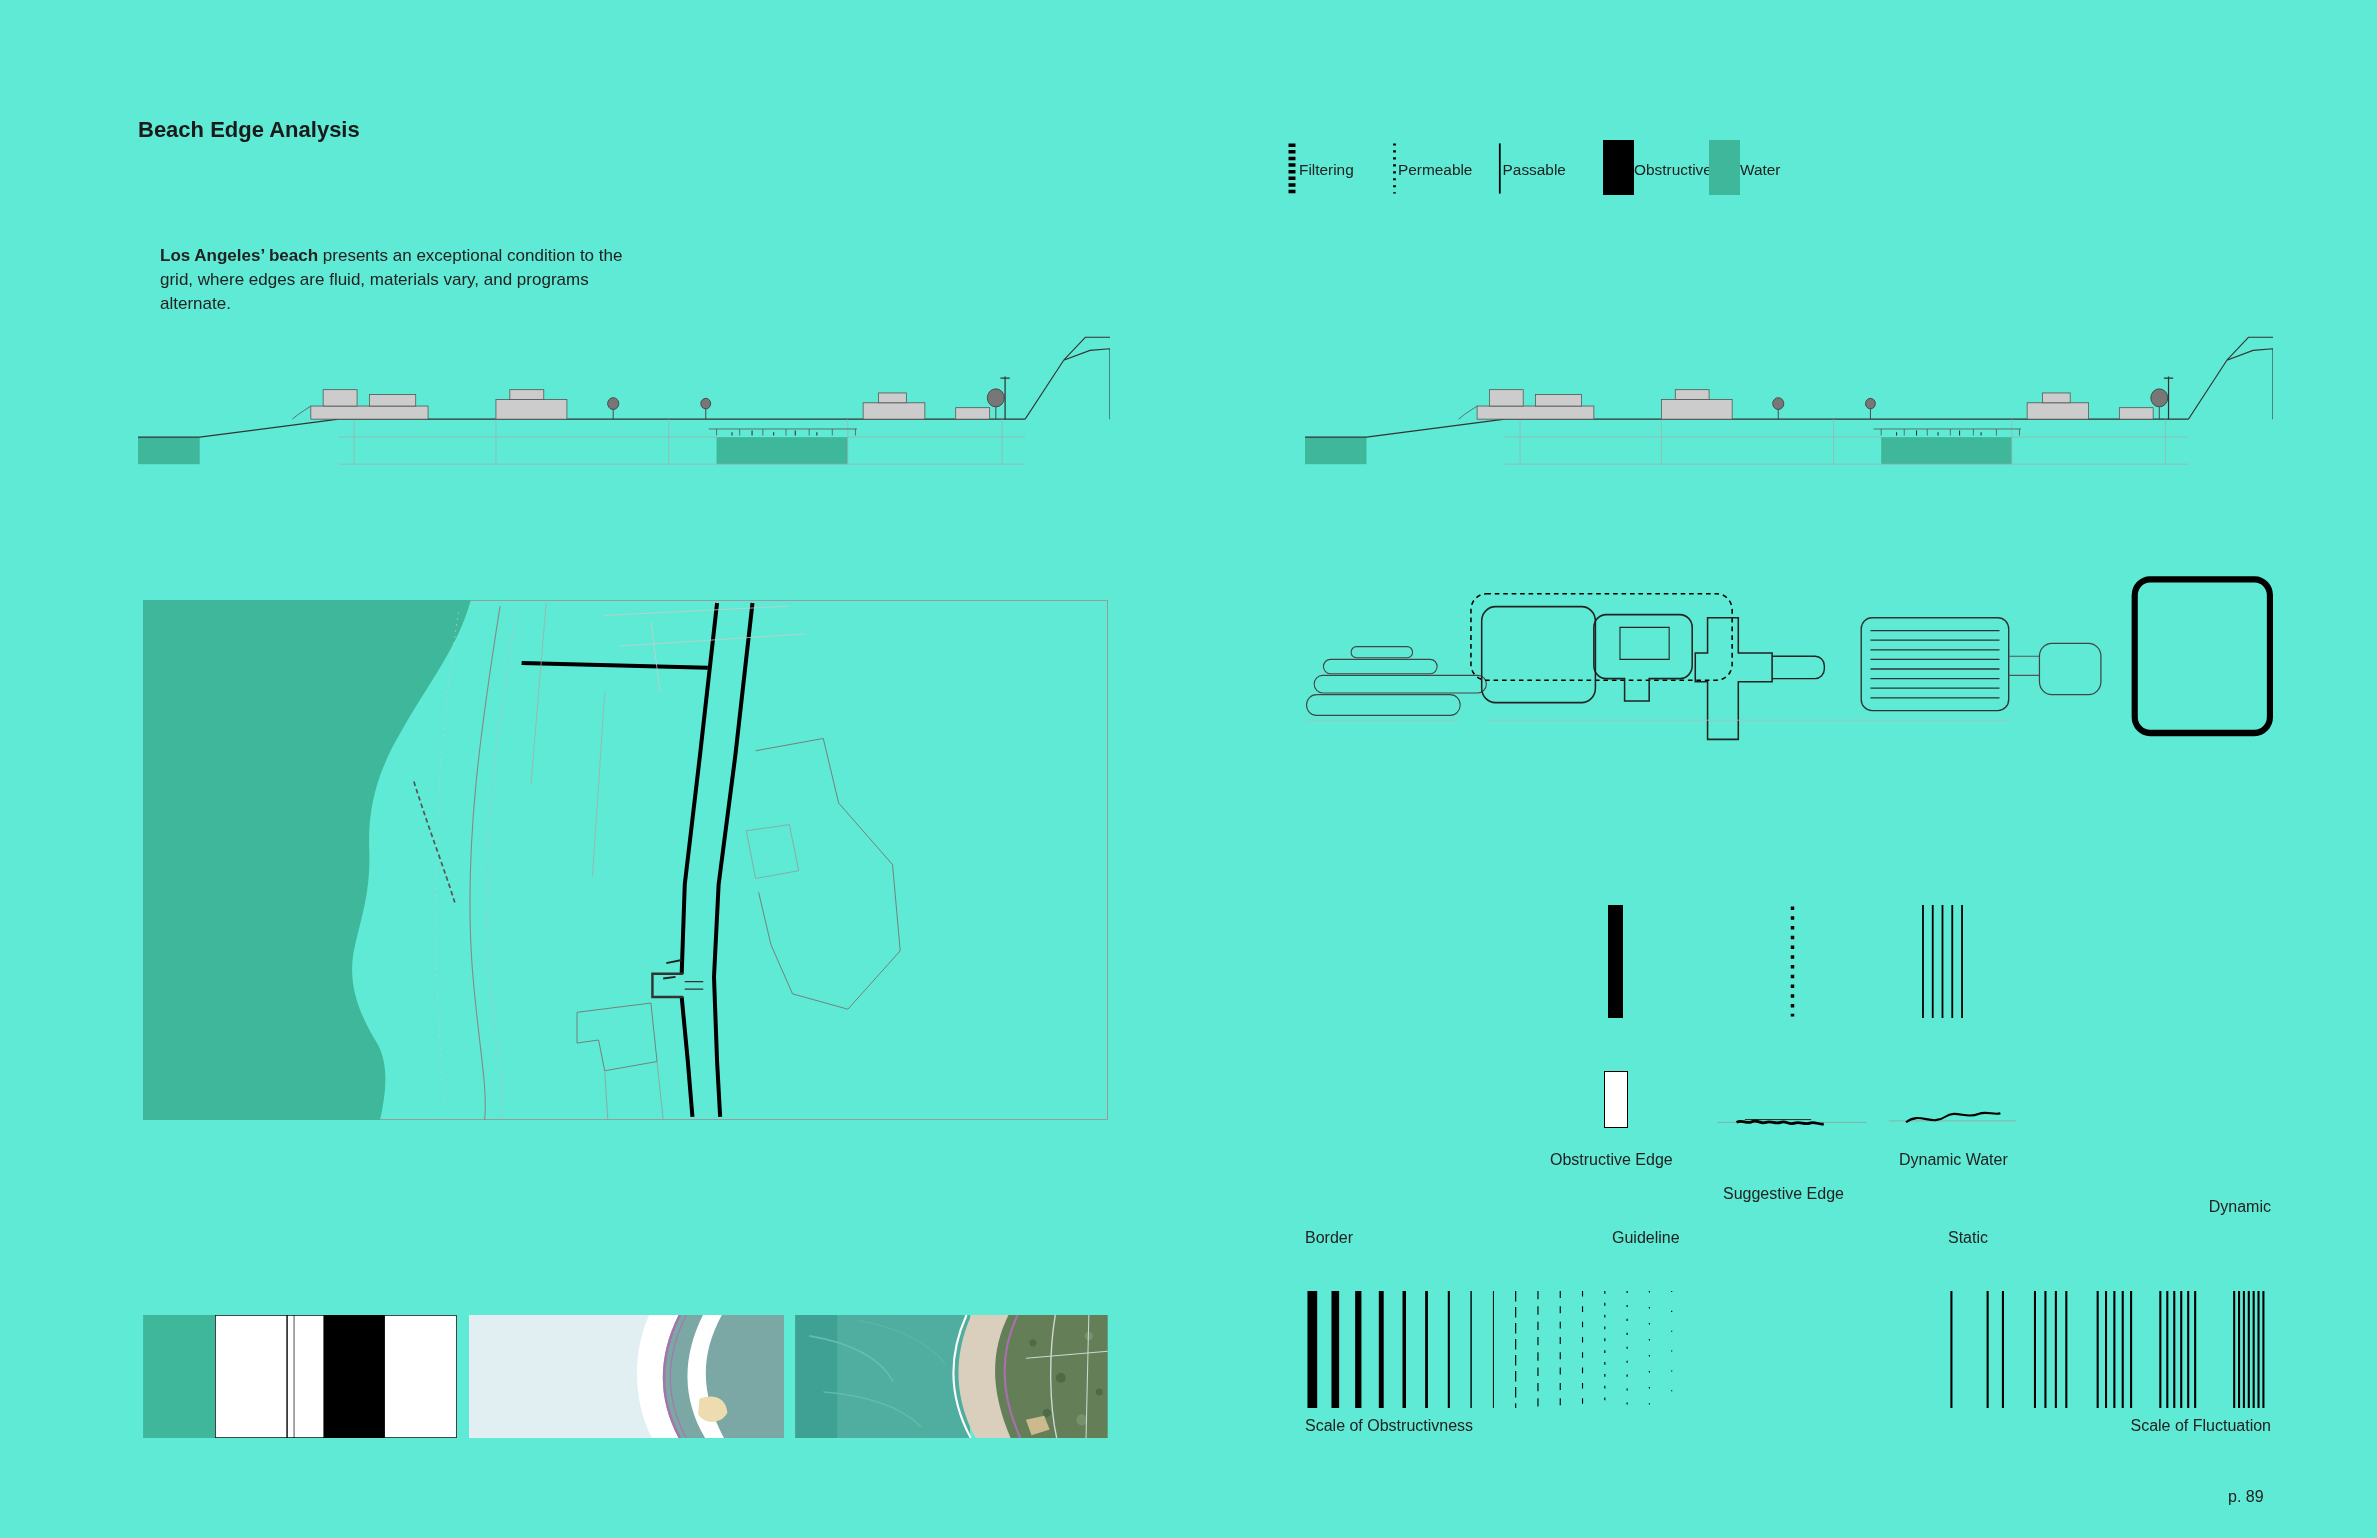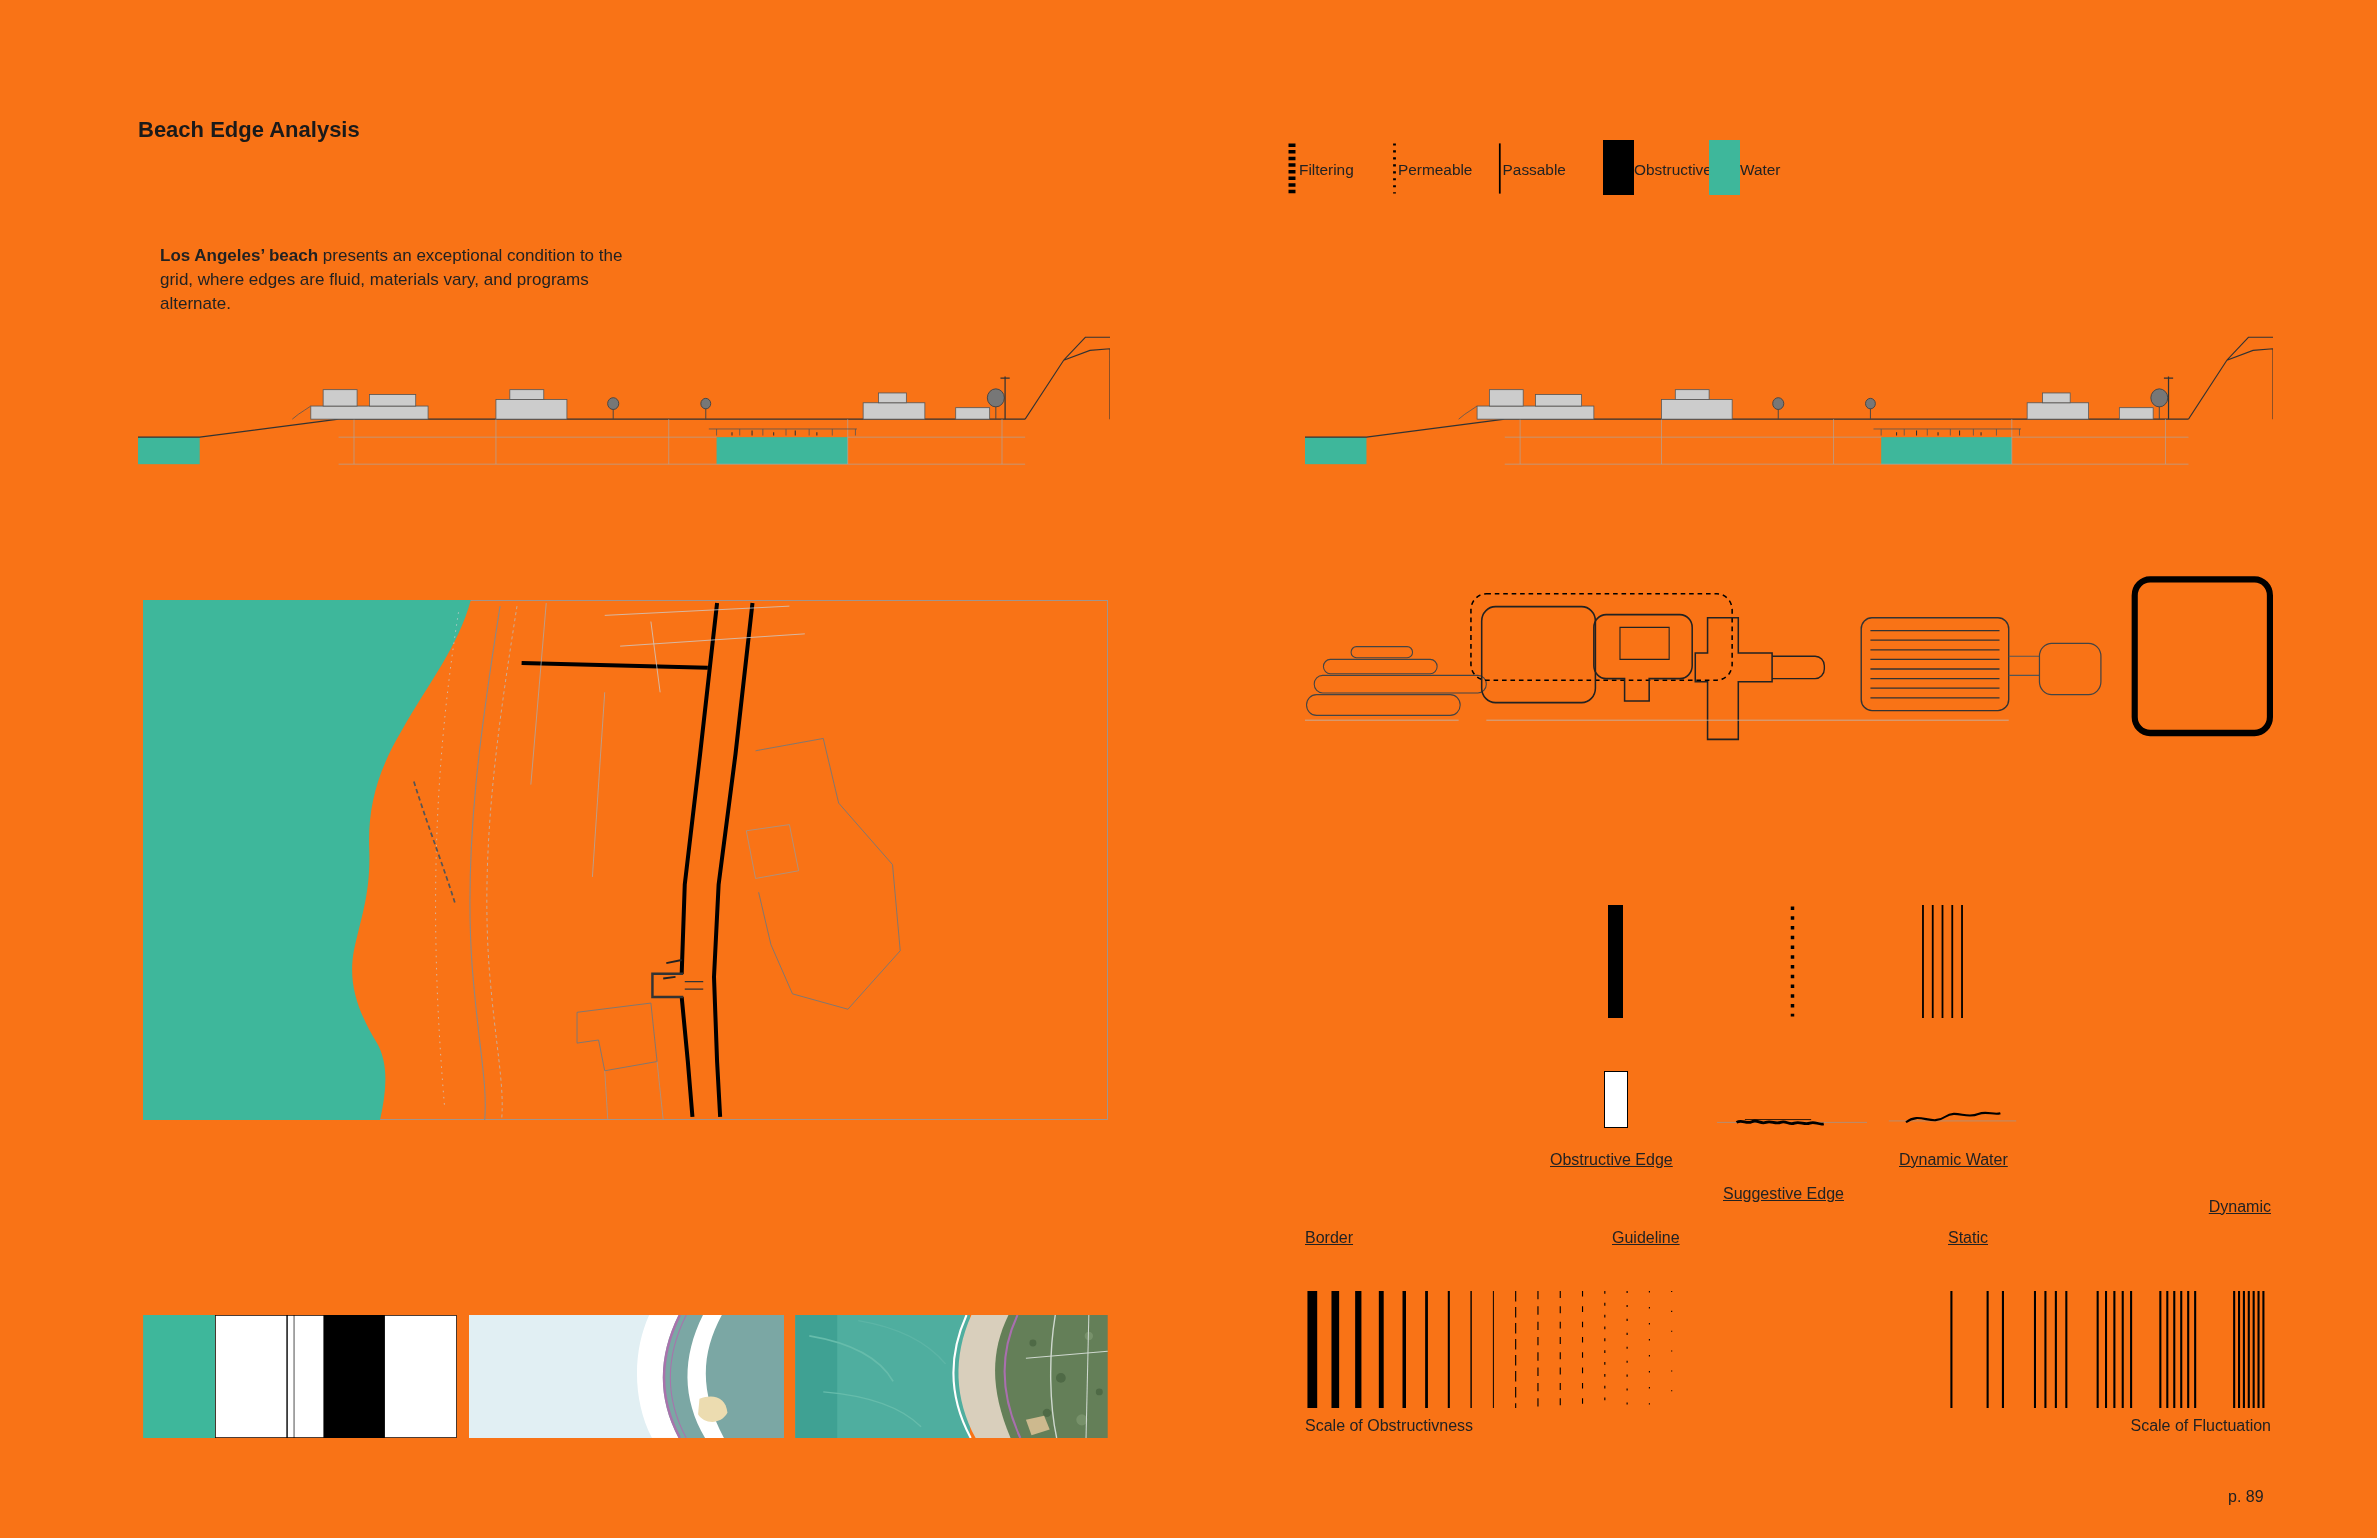--- a/index.html
+++ b/index.html
@@ -1,33 +1,33 @@
 <!DOCTYPE html>
 <html style="font-size:11.2px"><head>
 <meta charset="utf-8">
 <style>
   * { box-sizing: border-box; }
   html, body { margin: 0; padding: 0; background: #ffffff; }
   #canvas {
     position: relative;
     width: 2377px;
     height: 1538px;
-    background: #f97316;
+    background: #5eead4;
     font-family: "Liberation Sans", sans-serif;
     color: #111111;
     overflow: hidden;
   }
   .abs { position: absolute; }
   .title { font-size: 22px; font-weight: bold; margin: 0; color: #1a1a1a; }
   .intro { font-size: 17px; line-height: 24px; margin: 16px; color: #222; }
   .legend { display: flex; }
   .legend-item { width: 106px; display: flex; flex-direction: row; align-items: center; }
   .legend-symbol-wrap { height: 57px; display: flex; align-items: flex-end; justify-content: center; }
   .legend-label { font-size: 15.4px; margin-top: 7px; color: #222; }
-  .small-label { font-size: 16px; color: #222; white-space: nowrap; text-decoration: underline; }
+  .small-label { font-size: 16px; color: #222; white-space: nowrap; }
   .caption { font-size: 16px; color: #222; white-space: nowrap; }
   .mini-rect { background: #fff; border: 1.4px solid #000; }
   .obstructive-bar { background: #000; }
 </style>
 </head>
 <body>
 
 <div id="canvas">
 
   <h1 class="abs title" style="left:138px; top:117px;">Beach Edge Analysis</h1>

